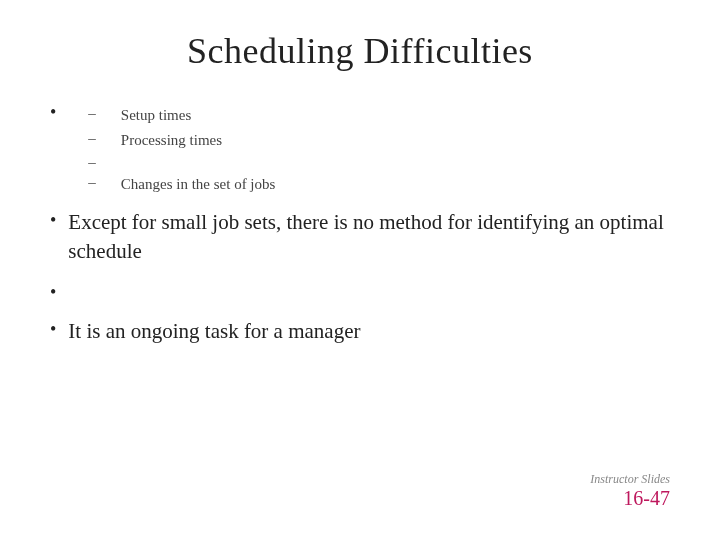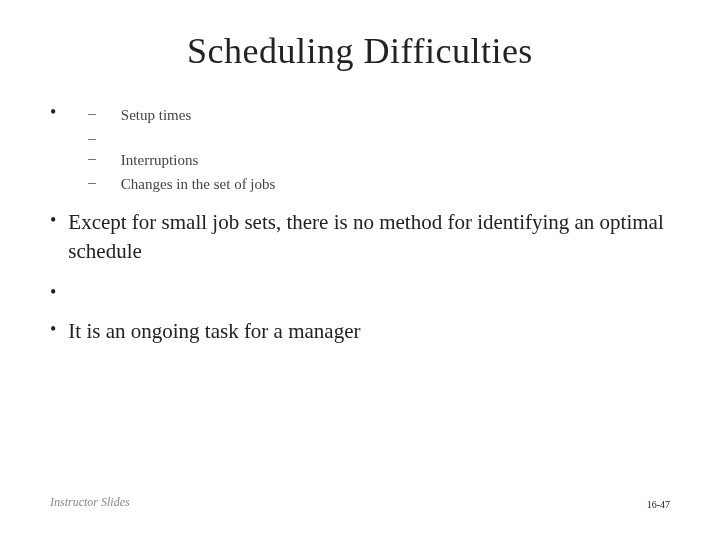--- a/index.html
+++ b/index.html
@@ -93,55 +93,56 @@
       line-height: 1.5;
       margin-left: 15px;
     }
 
     .footer {
       display: flex;
       justify-content: space-between;
       align-items: flex-end;
       margin-top: auto;
       padding-top: 10px;
+      flex-direction: column;
     }
 
     .footer-left {
       font-size: 12px;
       color: #888888;
       font-style: italic;
     }
 
     .footer-right {
-      font-size: 10px;
-      color: #0f172a;
+      font-size: 20px;
+      color: #be185d;
     }
   </style>
 </head>
 <body>
 
 <div class="slide">
   <h1 class="slide-title">Scheduling Difficulties</h1>
 
   <div class="content">
 
     <div class="bullet-item">
       <span class="bullet-dot">•</span>
       <div>
         <div class="sub-bullets">
           <div class="sub-bullet-item">
             <span class="sub-bullet-dash">–</span>
             <span class="sub-bullet-text">Setup times</span>
           </div>
           <div class="sub-bullet-item">
             <span class="sub-bullet-dash">–</span>
+            <span class="sub-bullet-text">Processing times</span>
           </div>
           <div class="sub-bullet-item">
             <span class="sub-bullet-dash">–</span>
-            <span class="sub-bullet-text">Interruptions</span>
           </div>
           <div class="sub-bullet-item">
             <span class="sub-bullet-dash">–</span>
             <span class="sub-bullet-text">Changes in the set of jobs</span>
           </div>
         </div>
       </div>
     </div>
 
     <div class="bullet-item" style="margin-bottom:14px;">

